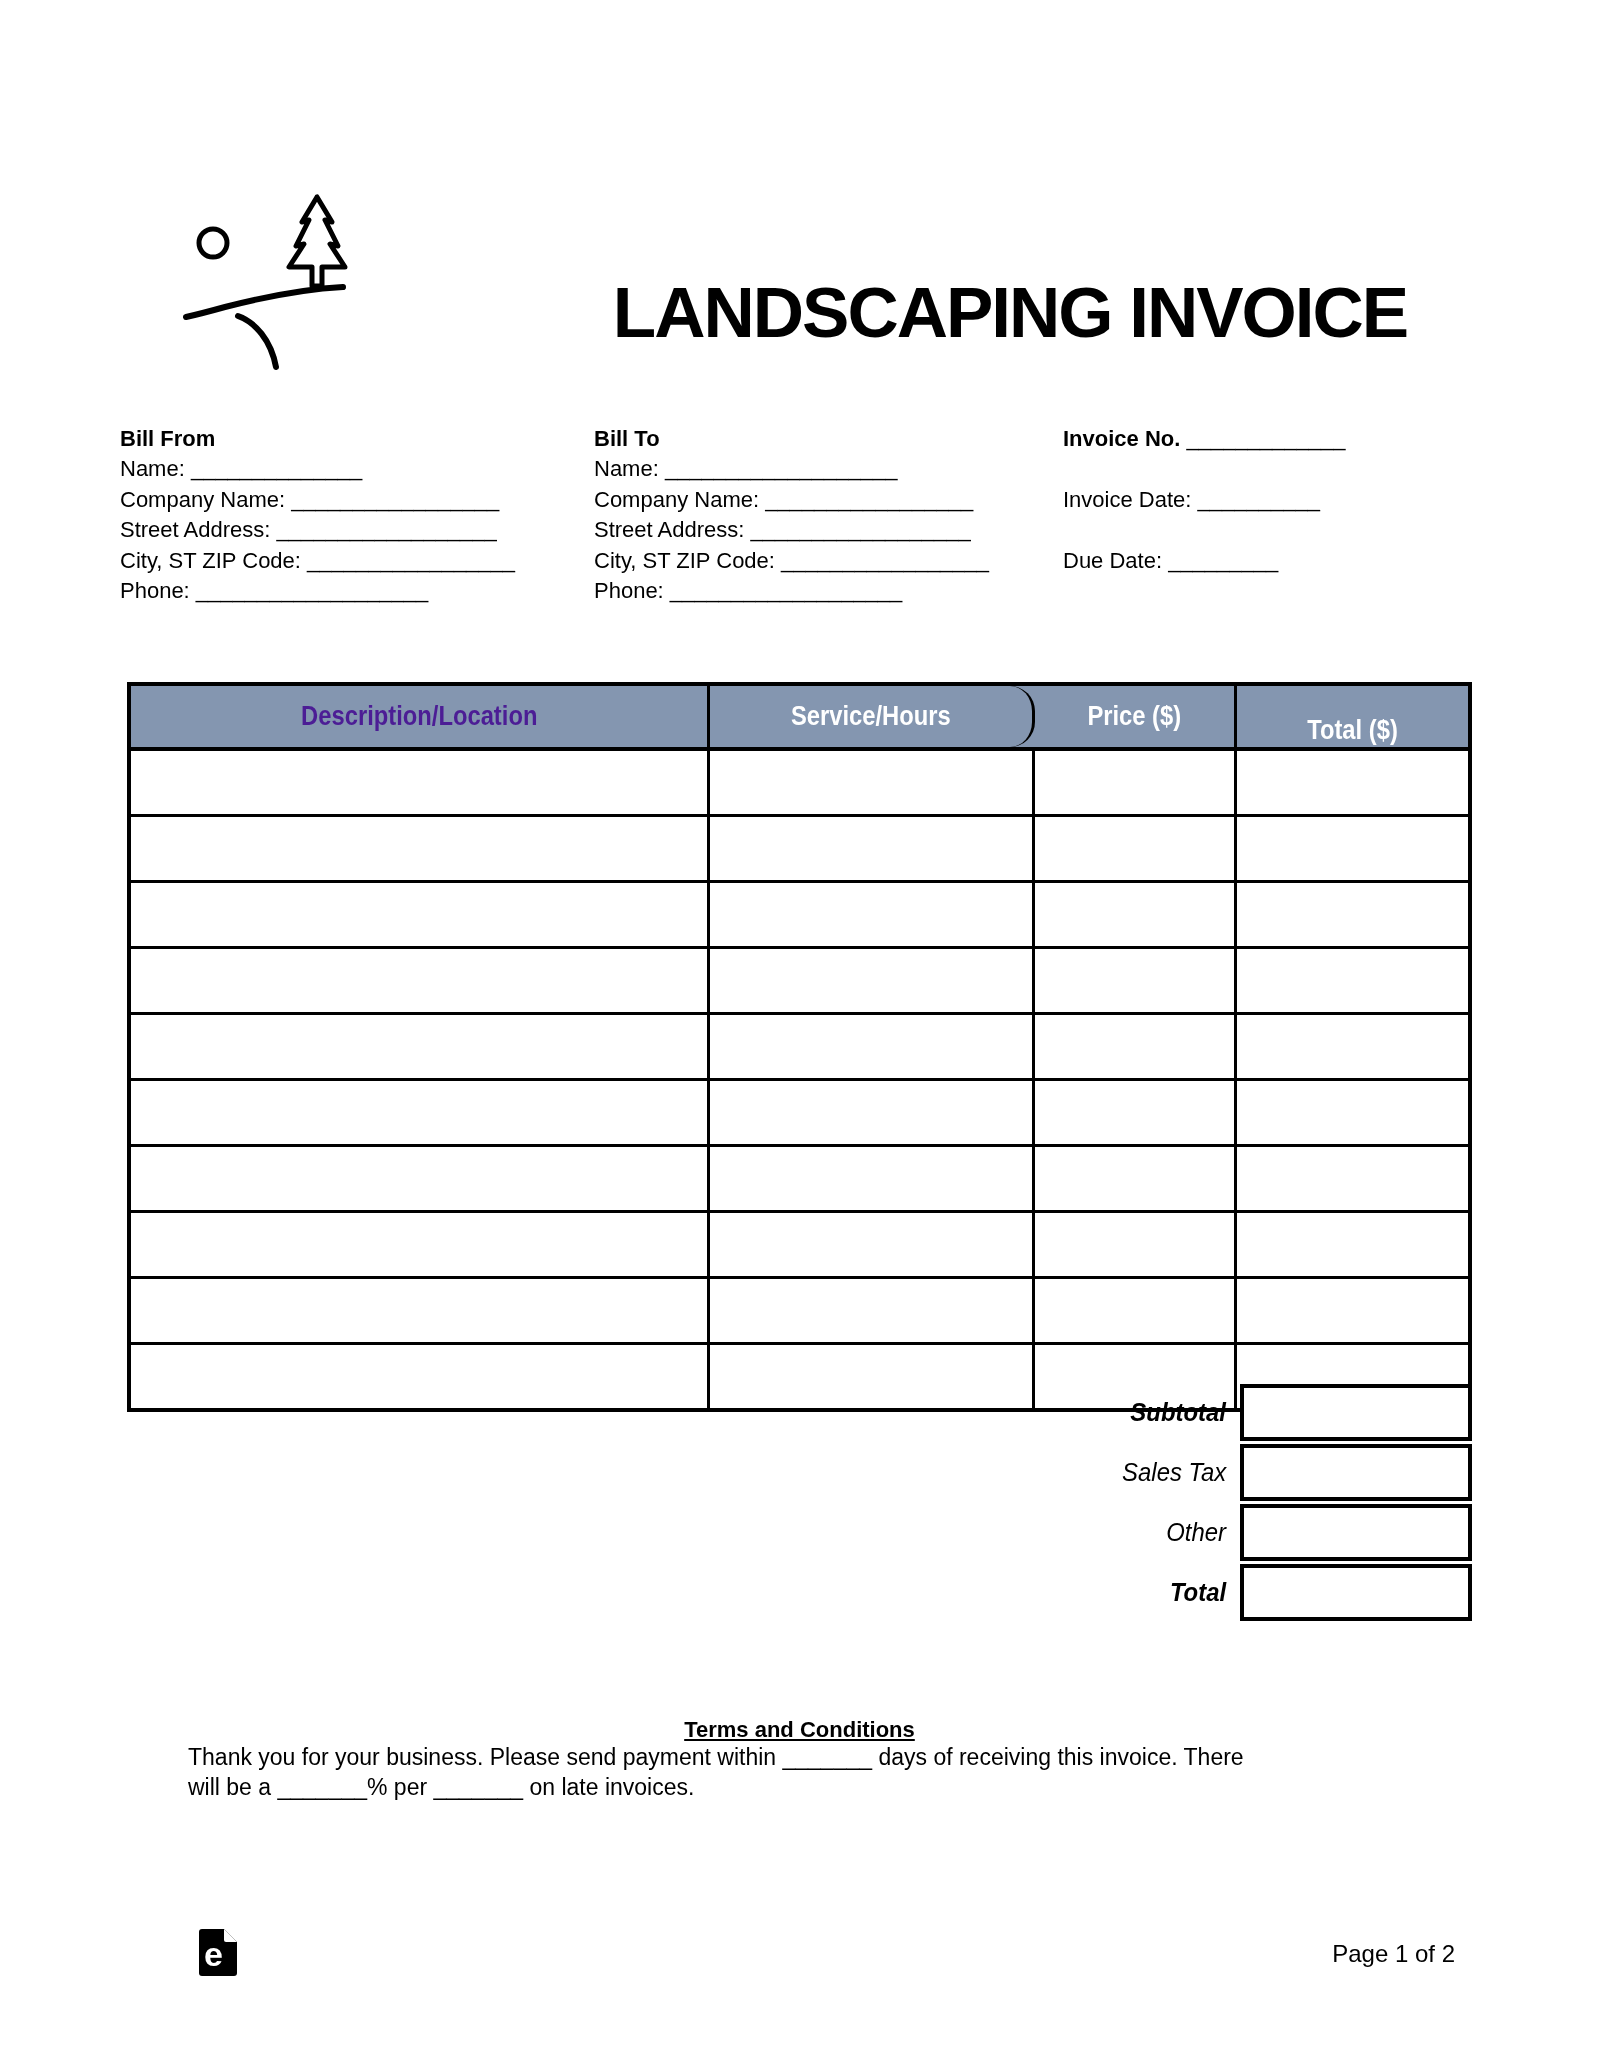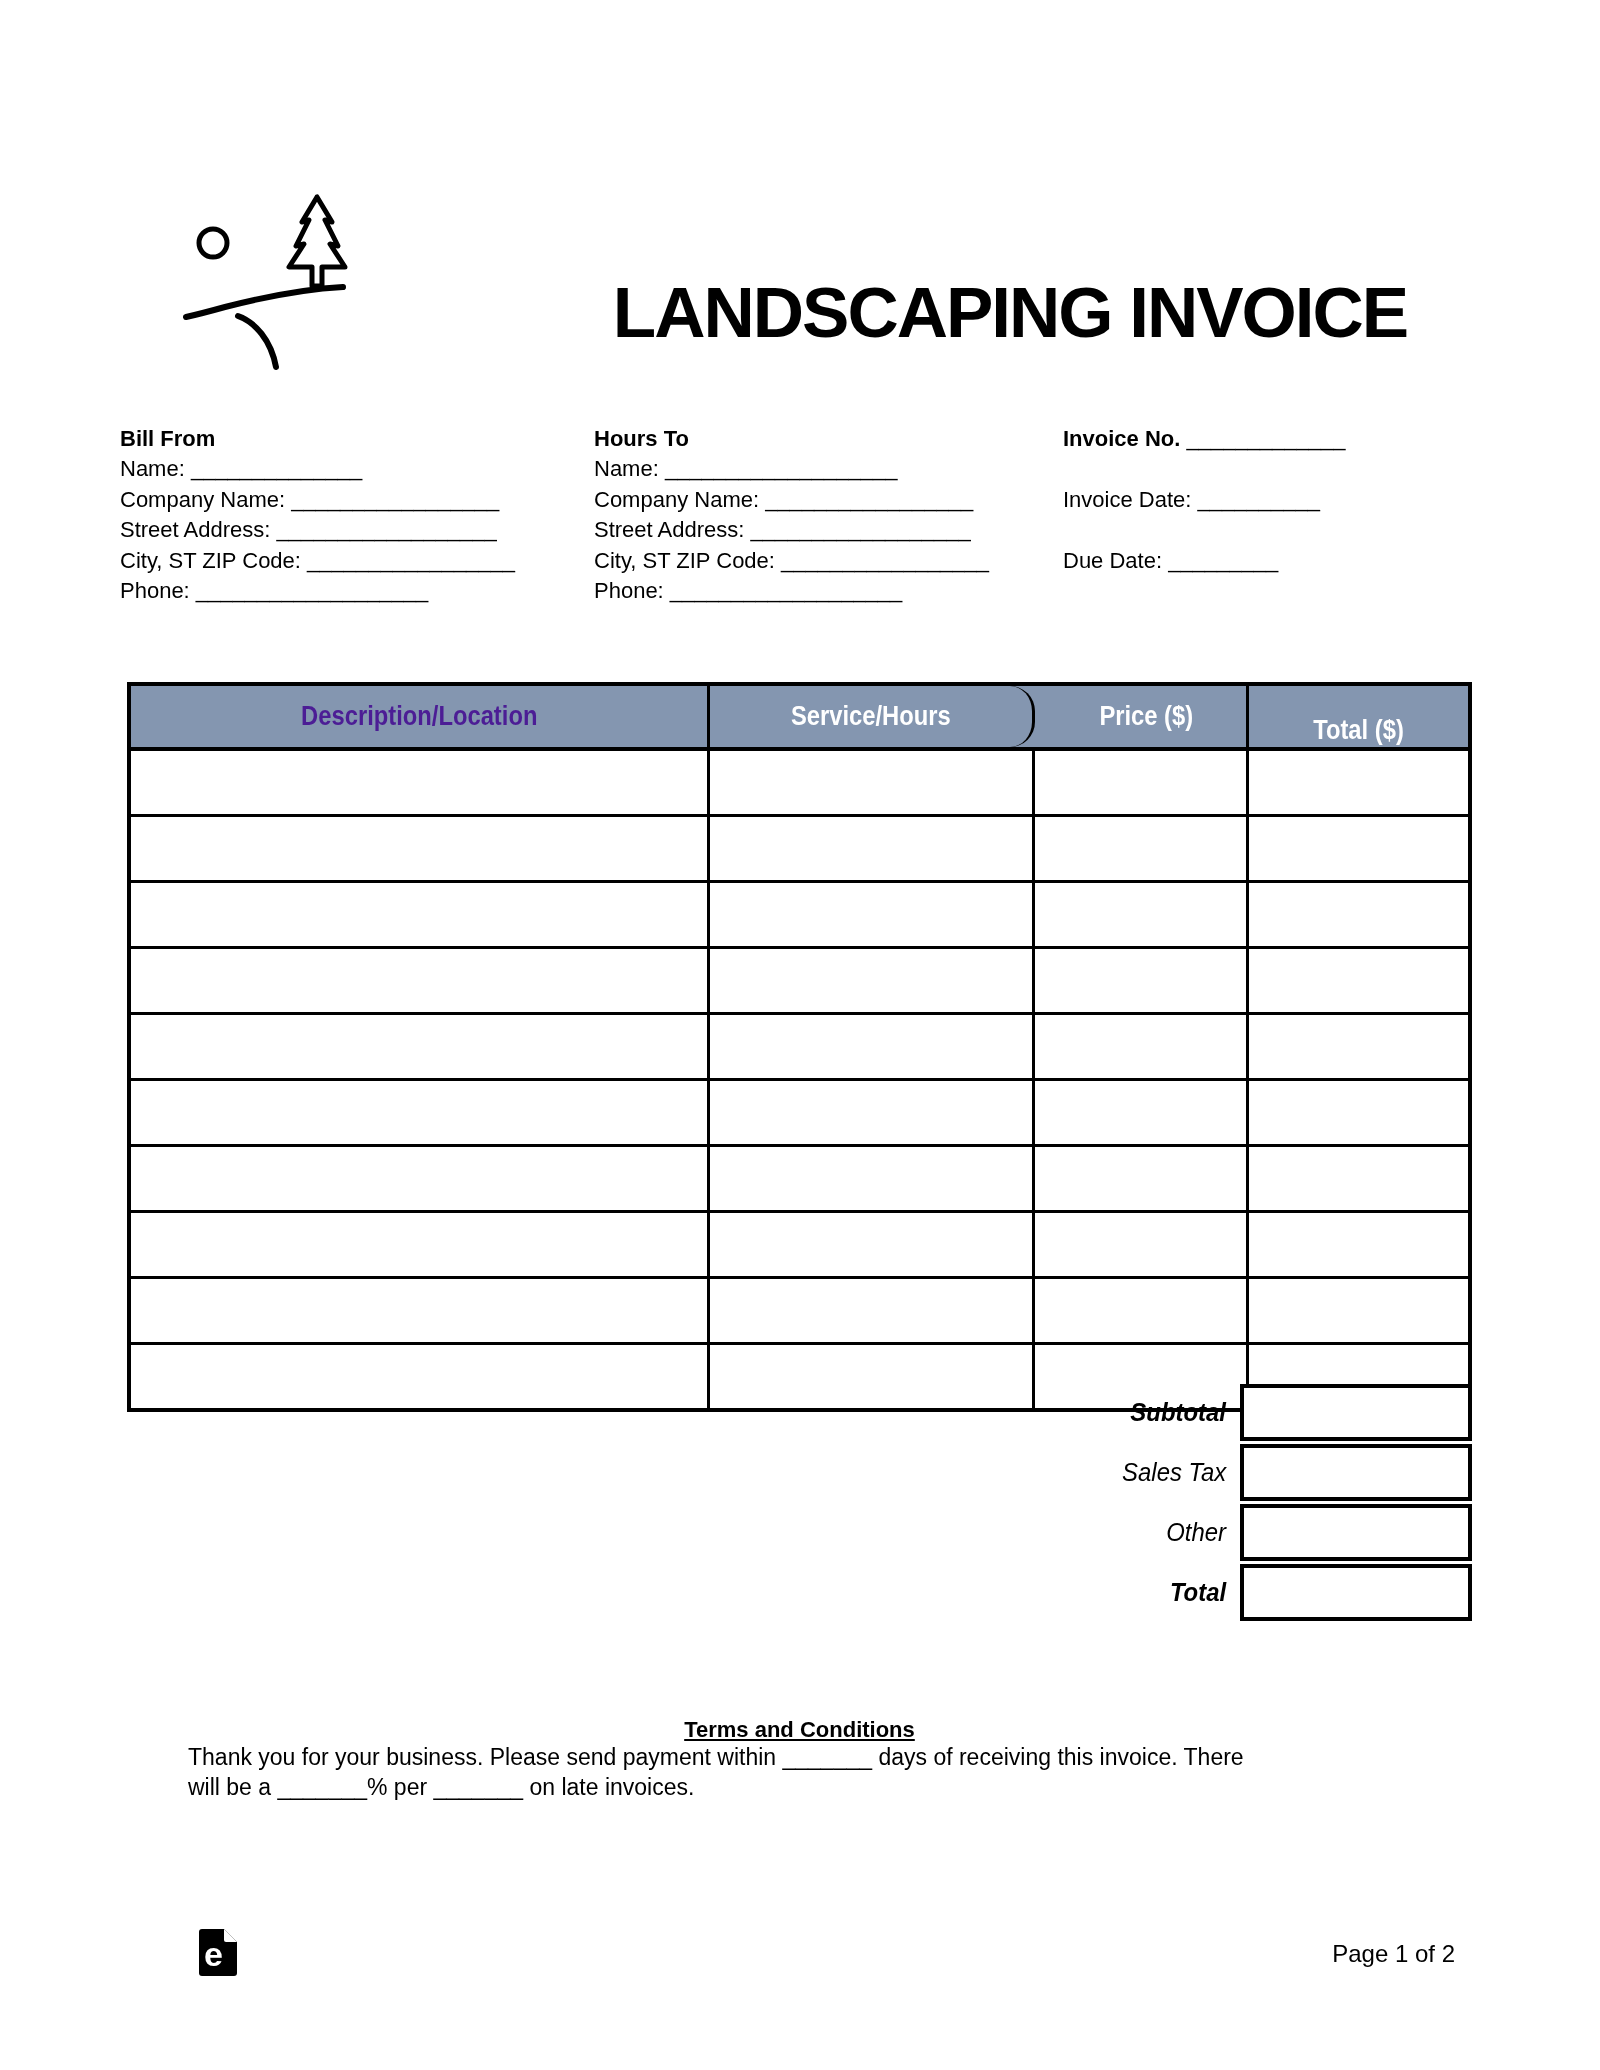--- a/index.html
+++ b/index.html
@@ -16,21 +16,21 @@
   .field-line{min-height:30.4px;}
   
   .inv-table{left:127px;top:682px;width:1345px;border:4px solid #000;box-sizing:border-box;}
   .t-head{display:flex;height:61px;border-bottom:4px solid #000;background:#8496B0;}
   .h-cell{display:flex;align-items:center;justify-content:center;color:#fff;font-weight:bold;font-size:27px;box-sizing:border-box;}
   .t-row{display:flex;height:63px;border-bottom:3px solid #000;background:#fff;}
   .t-row:last-child{border-bottom:none;}
   .t-cell{box-sizing:border-box;}
   .c0{width:43.3%;border-right:3px solid #000;}
   .c1{width:24.3%;border-right:3px solid #000;}
-  .c2{width:15.1%;border-right:3px solid #000;margin-left:12px;}
+  .c2{width:15.1%;border-right:3px solid #000;}
   .c3{flex:1;}
   .cond{display:inline-block;transform:scaleX(.88);transform-origin:center;}
   
   .summary{left:127px;top:1384px;width:1345px;}
   .sum-row{display:flex;justify-content:flex-end;align-items:center;margin-bottom:3px;font-style:italic;}
   .sum-label{display:flex;align-items:center;font-size:26px;padding-right:14px;}
   .sum-label .cond{transform-origin:right center;transform:scaleX(.92);}
   .sum-box{width:232px;height:57px;border:4px solid #000;box-sizing:border-box;background:#fff;}
   
   .terms-heading{left:127px;top:1681px;width:1345px;text-align:center;font-size:22px;font-weight:bold;text-decoration:underline;margin-top:36px;}
@@ -58,21 +58,21 @@
   <div>
       <div class="field-line">Name: ______________</div>
       <div class="field-line">Company Name: _________________</div>
       <div class="field-line">Street Address: __________________</div>
       <div class="field-line">City, ST ZIP Code: _________________</div>
       <div class="field-line">Phone: ___________________</div>
     </div>
 </div>
 
 <div class="abs info-col" style="left:594px">
-  <div class="info-heading">Hours To</div>
+  <div class="info-heading">Bill To</div>
   <div>
       <div class="field-line">Name: ___________________</div>
       <div class="field-line">Company Name: _________________</div>
       <div class="field-line">Street Address: __________________</div>
       <div class="field-line">City, ST ZIP Code: _________________</div>
       <div class="field-line">Phone: ___________________</div>
     </div>
 </div>
 
 <div class="abs info-col" style="left:1063px">

